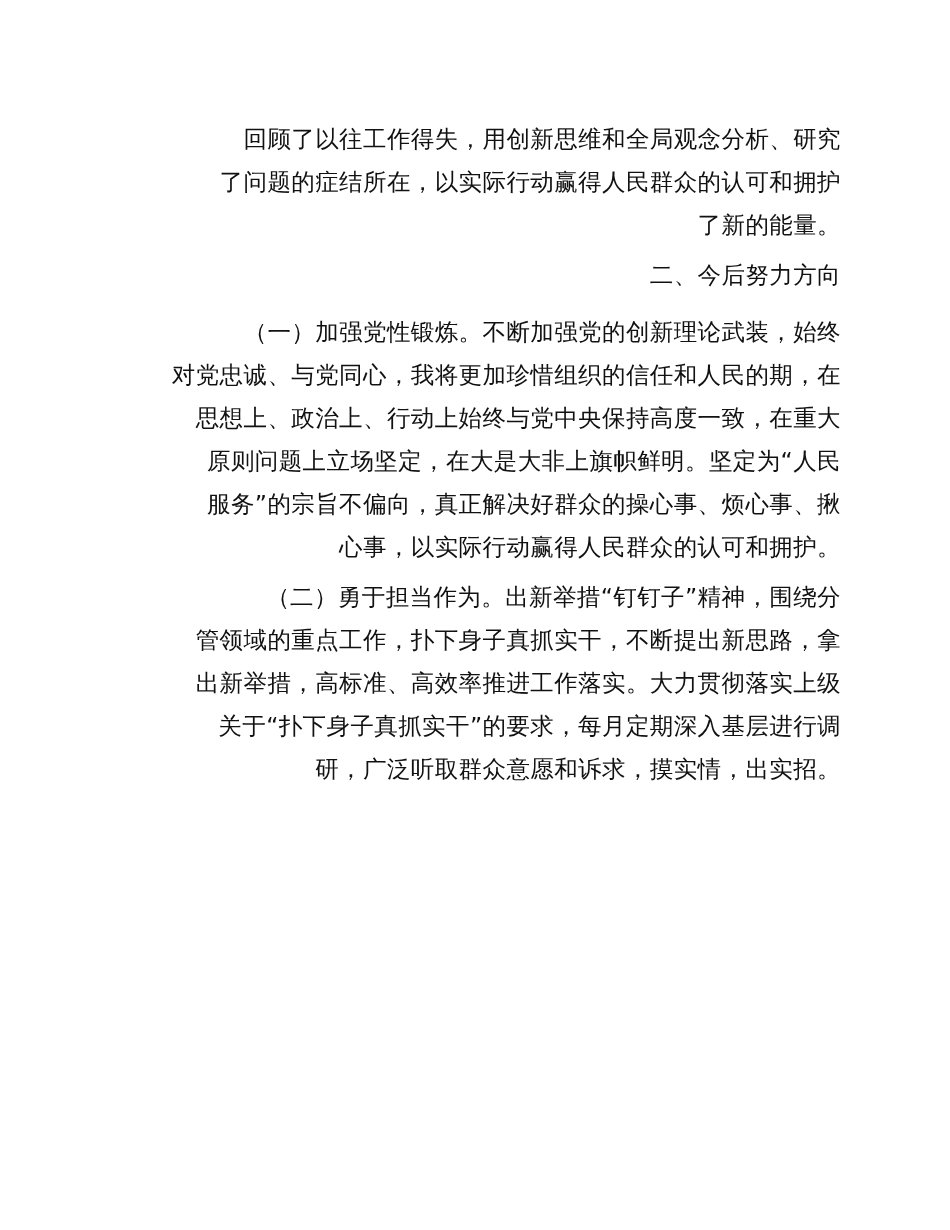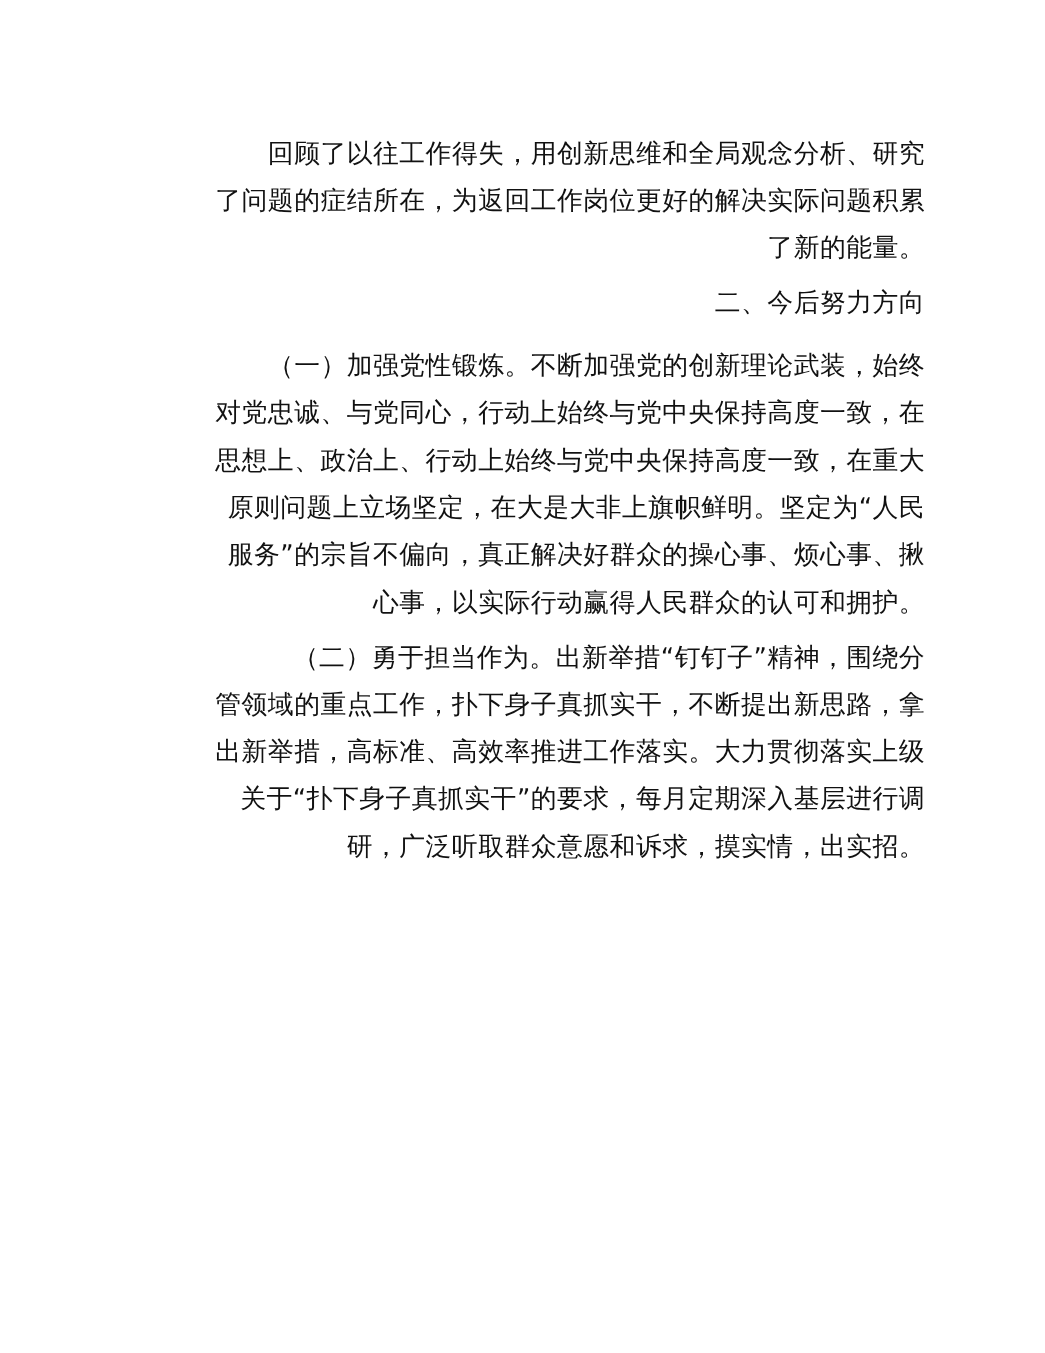--- a/index.html
+++ b/index.html
@@ -41,35 +41,35 @@
       height: 7px;
     }
   </style>
 </head>
 <body>
 
 <div class="page">
 
   <div class="para">
     <span class="line indent">回顾了以往工作得失，用创新思维和全局观念分析、研究</span>
-    <span class="line">了问题的症结所在，为返回工作岗位更好的解决实际问题积累</span>
+    <span class="line">了问题的症结所在，以实际行动赢得人民群众的认可和拥护</span>
     <span class="line">了新的能量。</span>
   </div>
   <div class="gap"></div>
 
   <div class="para">
     <span class="line indent">二、今后努力方向</span>
   </div>
   <div class="gap"></div>
 
   <div class="gap"></div>
 
   <div class="para">
     <span class="line indent">（一）加强党性锻炼。不断加强党的创新理论武装，始终</span>
-    <span class="line">对党忠诚、与党同心，行动上始终与党中央保持高度一致，在</span>
+    <span class="line">对党忠诚、与党同心，我将更加珍惜组织的信任和人民的期，在</span>
     <span class="line">思想上、政治上、行动上始终与党中央保持高度一致，在重大</span>
     <span class="line">原则问题上立场坚定，在大是大非上旗帜鲜明。坚定为“人民</span>
     <span class="line">服务”的宗旨不偏向，真正解决好群众的操心事、烦心事、揪</span>
     <span class="line">心事，以实际行动赢得人民群众的认可和拥护。</span>
   </div>
   <div class="gap"></div>
 
   <div class="para">
     <span class="line indent">（二）勇于担当作为。出新举措“钉钉子”精神，围绕分</span>
     <span class="line">管领域的重点工作，扑下身子真抓实干，不断提出新思路，拿</span>

